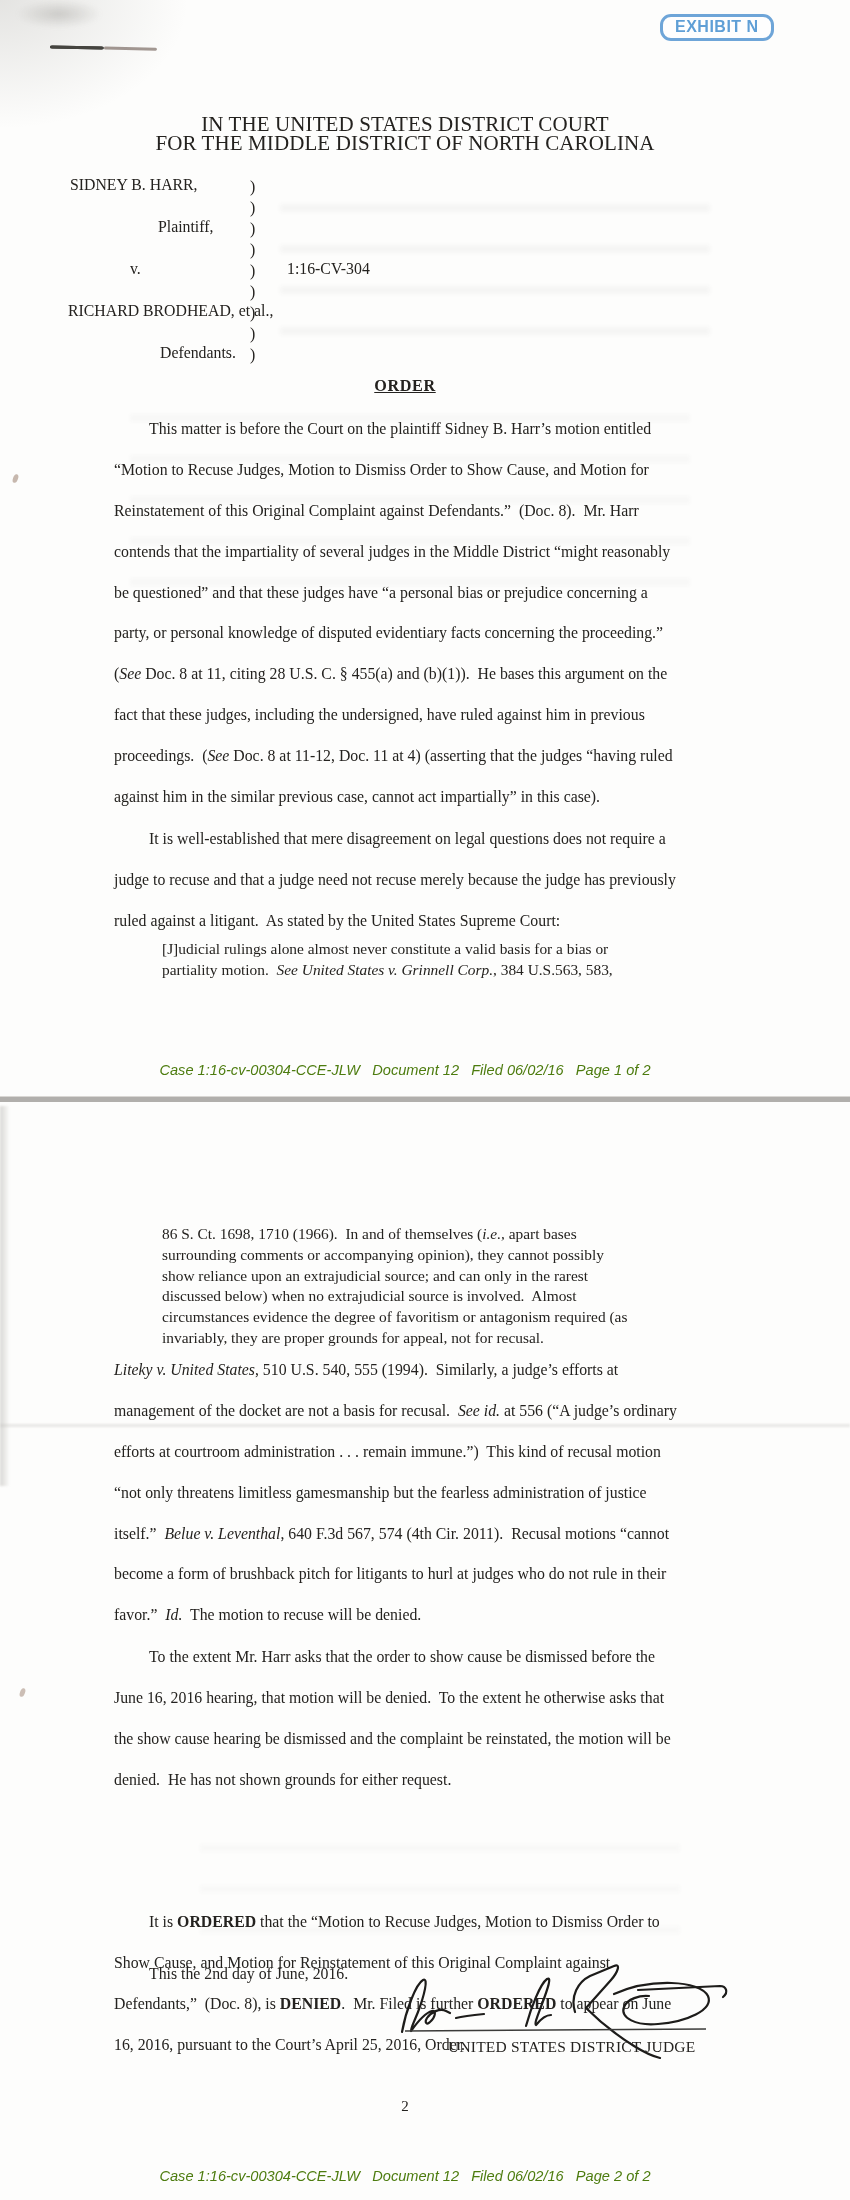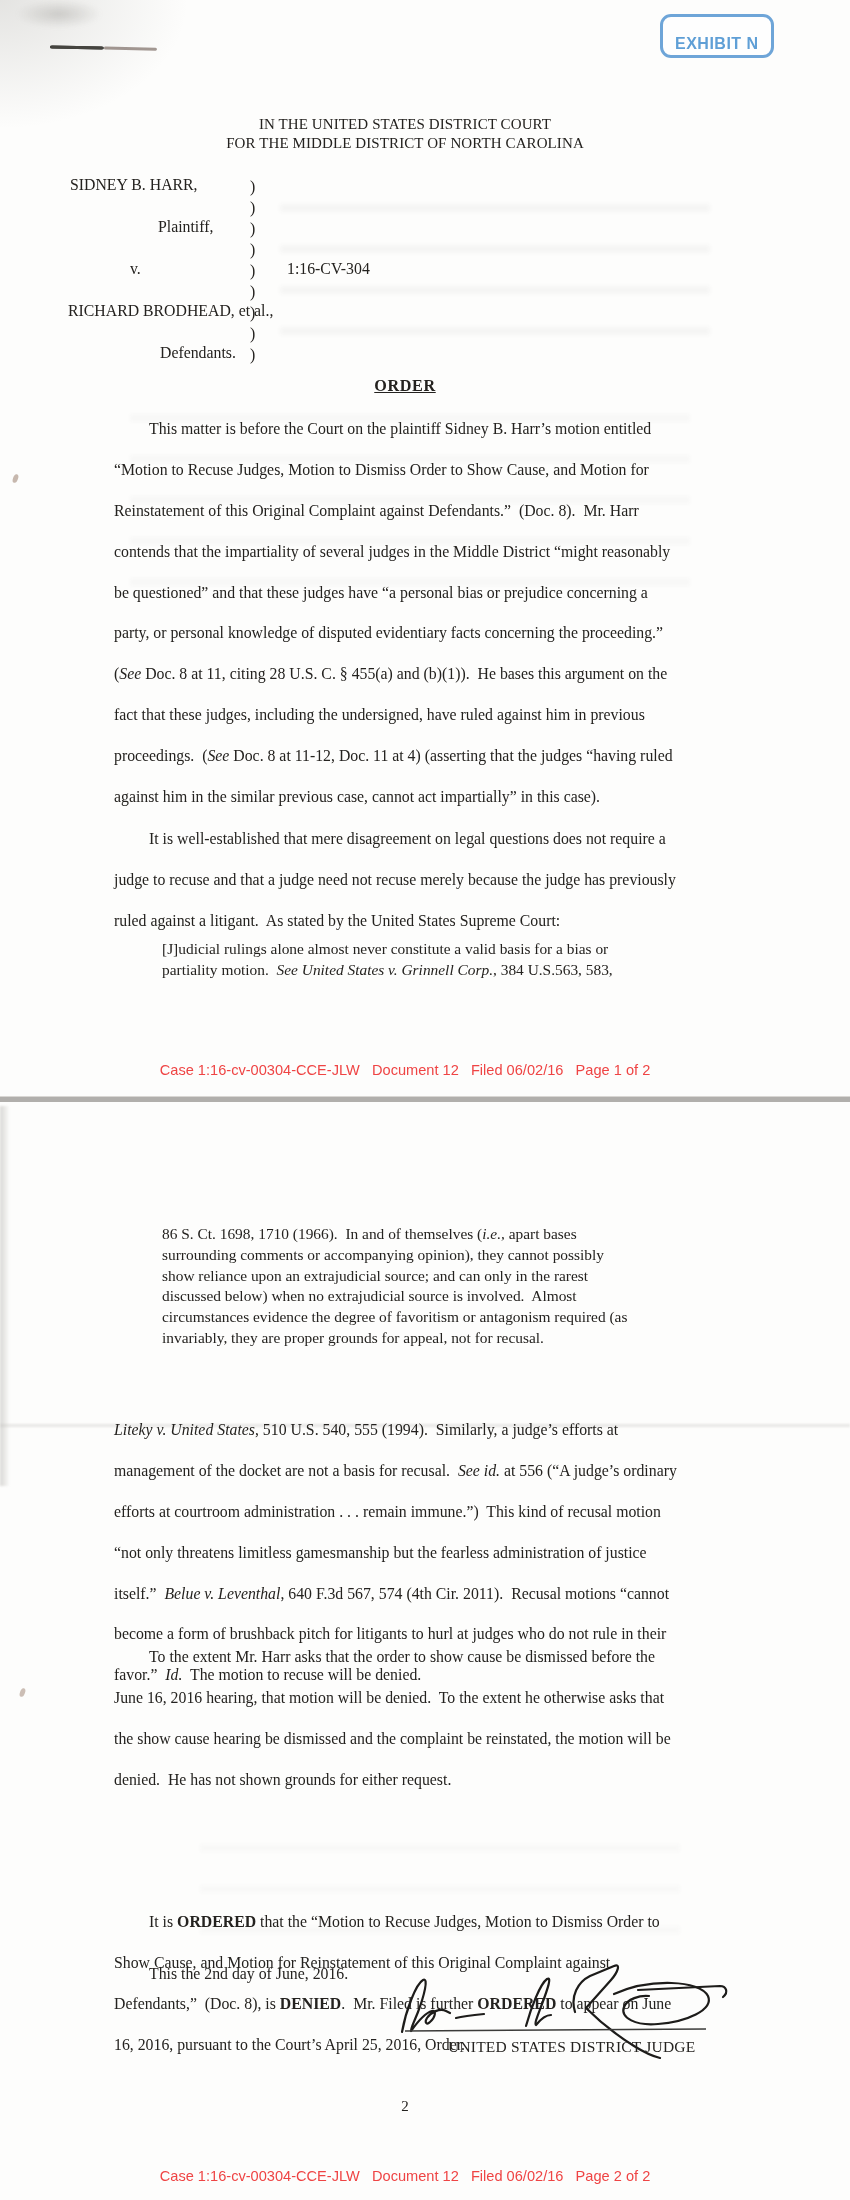--- a/index.html
+++ b/index.html
@@ -27,45 +27,45 @@
   .bleed3{ left:200px; top:1818px; width:480px; height:130px; opacity:.045; }
   .edge-left-p2{ left:0; top:1106px; width:10px; height:380px;
     background:linear-gradient(90deg, rgba(150,148,142,.35), transparent); filter:blur(1px); }
   .crease{ left:0; top:1424px; width:850px; height:3px; background:rgba(185,183,178,.3); filter:blur(1px); }
   .speck{ width:5px; height:9px; border-radius:50%; background:#9b7f6d; transform:rotate(20deg); }
   .speck1{ left:13px; top:474px; opacity:.55; }
   .speck2{ left:20px; top:1688px; opacity:.5; }
 
   
   .stamp{
-    left:660px; top:14px; padding:18px 12px 2px;
+    left:660px; top:14px; padding:1px 12px 2px;
     border:3px solid #6ea5d8; border-radius:11px;
     color:#5f9fd6; font-family:"Liberation Sans", sans-serif;
     font-weight:bold; font-size:16px; letter-spacing:.5px; white-space:pre;
     background:rgba(255,255,255,.6);
   }
 
   
-  .court-header{ top:115px; font-size:15px; line-height:18.5px; letter-spacing:.1px; }
+  .court-header{ top:115px; font-size:21px; line-height:18.5px; letter-spacing:.1px; }
   .cap{ font-size:15.8px; white-space:pre; }
   .paren-col{ left:250px; top:176px; font-size:15.8px; }
   .paren-col span{ display:block; height:21px; line-height:21px; }
 
   .order-title{ top:377px; font-size:16.2px; font-weight:bold;
     text-decoration:underline; letter-spacing:.6px; }
 
   
   .line{ white-space:pre; font-size:15.8px; height:40.9px; line-height:19px; }
   .sgl .line{ height:20.8px; line-height:20.8px; font-size:15.4px; }
   .indent{ text-indent:35px; }
   .it{ font-style:italic; }
   .bd{ font-weight:bold; }
 
   .footer-stamp{ font-family:"Liberation Sans", sans-serif; font-size:14.6px;
-    color:#ef4444; white-space:pre; }
+    color:#4d7c0f; white-space:pre;font-style:italic; }
 
   .page-divider{ left:0; top:1096px; width:850px; height:6px; background:#b1afac;
     border-top:1px solid #d9d7d4; }
 
   .sig-svg{ left:390px; top:1950px; }
   .sig-title{ left:416px; top:2038px; font-size:15.5px; letter-spacing:.2px; white-space:pre;margin-left:32px; }
   .page-num{ top:2098px; font-size:15px; }
   .footer2{ top:2168px; }
   .footer1{ top:1062px; }
 </style>
@@ -145,21 +145,21 @@
   <div>
     <div class="abs sgl" style="left:162px; top:1224px; width:520px;">
         <div class="line"><span>86 S. Ct. 1698, 1710 (1966).  In and of themselves (</span><span class="it">i.e.,</span><span> apart bases</span></div>
         <div class="line"><span>surrounding comments or accompanying opinion), they cannot possibly</span></div>
         <div class="line"><span>show reliance upon an extrajudicial source; and can only in the rarest</span></div>
         <div class="line"><span>discussed below) when no extrajudicial source is involved.  Almost</span></div>
         <div class="line"><span>circumstances evidence the degree of favoritism or antagonism required (as</span></div>
         <div class="line"><span>invariably, they are proper grounds for appeal, not for recusal.</span></div>
       </div>
 
-    <div class="abs" style="left:114px; top:1420px; width:640px;">
+    <div class="abs" style="left:114px; top:1360px; width:640px;">
         <div class="line"><span class="it">Liteky v. United States</span><span>, 510 U.S. 540, 555 (1994).  Similarly, a judge’s efforts at</span></div>
         <div class="line"><span>management of the docket are not a basis for recusal.  </span><span class="it">See id.</span><span> at 556 (“A judge’s ordinary</span></div>
         <div class="line"><span>efforts at courtroom administration . . . remain immune.”)  This kind of recusal motion</span></div>
         <div class="line"><span>“not only threatens limitless gamesmanship but the fearless administration of justice</span></div>
         <div class="line"><span>itself.”  </span><span class="it">Belue v. Leventhal</span><span>, 640 F.3d 567, 574 (4th Cir. 2011).  Recusal motions “cannot</span></div>
         <div class="line"><span>become a form of brushback pitch for litigants to hurl at judges who do not rule in their</span></div>
         <div class="line"><span>favor.”  </span><span class="it">Id.</span><span>  The motion to recuse will be denied.</span></div>
       </div>
 
     <div class="abs" style="left:114px; top:1647px; width:640px;">

